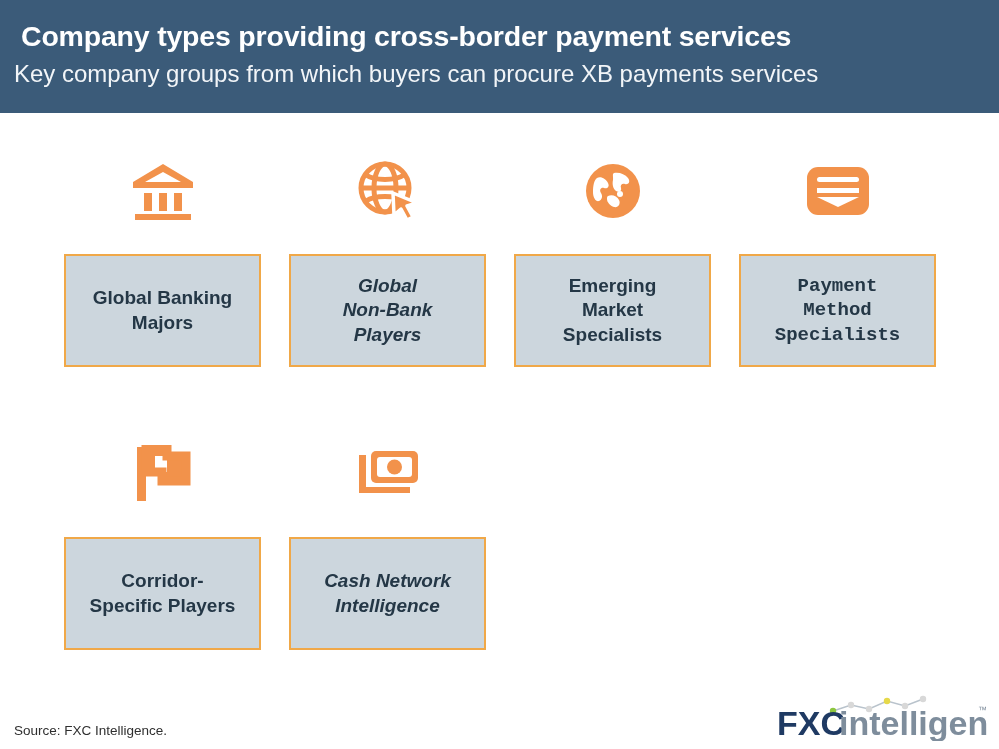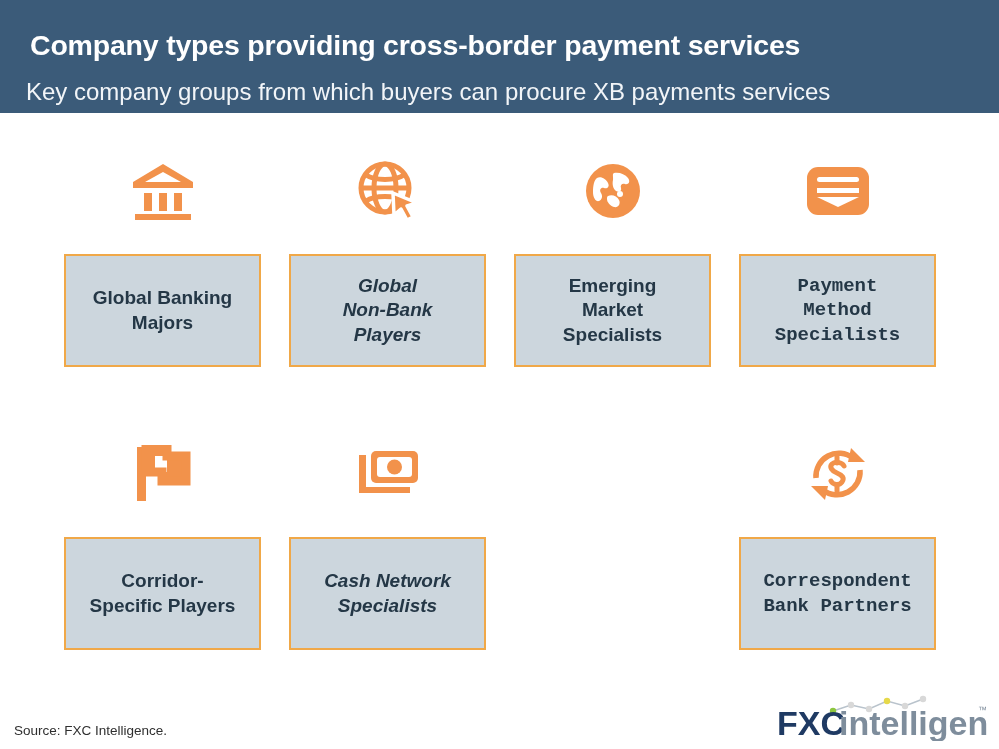--- a/index.html
+++ b/index.html
@@ -32,29 +32,29 @@
     background: #3b5b79;
     box-sizing: border-box;
     padding: 14px 0 0 14px;
   }
   .header-title {
     color: #ffffff;
     font-size: 28.5px;
     font-weight: bold;
     letter-spacing: -0.2px;
     line-height: 1.12;
-    margin: 16px;
+    margin: 7px;
     white-space: nowrap;
   }
   .header-subtitle {
     color: #f2f5f8;
     font-size: 24px;
     font-weight: 400;
     line-height: 1.15;
-    margin: 6px 0 0 12px;
+    margin: 6px 0 0 0;
     white-space: nowrap;
   }
 
   
   .cards-area {
     position: absolute;
     left: 0;
     top: 113px;
     width: 999px;
     height: 570px;
@@ -258,46 +258,25 @@
         <div class="card-icon">
           <svg width="64" height="50" viewBox="0 0 64 50" aria-hidden="true">
             <path d="M3 6 V44 H54 V38 H10 V6 Z" fill="#f2924b"></path>
             <rect x="15" y="2" width="47" height="32" rx="5" fill="#f2924b"></rect>
             <rect x="21" y="8" width="35" height="20" rx="3" fill="#ffffff"></rect>
             <circle cx="38.5" cy="18" r="7.5" fill="#f2924b"></circle>
           </svg>
         </div>
         <div class="card-box">
           <span class="card-label">Cash Network
-Specialists</span>
-        </div>
-      </div>
-
-
-      <div class="card col-3">
-        <div class="card-icon">
-          <svg width="60" height="60" viewBox="0 0 60 60" aria-hidden="true">
-            <g fill="none" stroke="#f2924b" stroke-width="5.5" stroke-linecap="butt">
-              <path d="M8 34 A23 23 0 0 1 45 14"></path>
-              <path d="M52 26 A23 23 0 0 1 15 46"></path>
-            </g>
-            <polygon points="43,4 57,18 40,18" fill="#f2924b"></polygon>
-            <polygon points="17,56 3,42 20,42" fill="#f2924b"></polygon>
-            <g fill="none" stroke="#f2924b" stroke-width="5" stroke-linecap="round">
-              <path d="M36 22 C34 18, 27 17, 24 20 C21 23, 24 27, 29 29 C34 31, 37 34, 34 38 C31 42, 25 41, 23 37"></path>
-              <line x1="29" y1="13" x2="29" y2="19"></line>
-              <line x1="29" y1="41" x2="29" y2="47"></line>
-            </g>
-          </svg>
-        </div>
-        <div class="card-box">
-          <span class="card-label">Correspondent
-Bank Partners</span>
-        </div>
-      </div>
+Intelligence</span>
+        </div>
+      </div>
+
+
 
     </div>
   </div>
 
   <div class="footer">
     <div class="source-text">Source: FXC Intelligence.</div>
     <div class="logo">
       <svg width="210" height="46" viewBox="0 0 210 46" aria-hidden="true">
 
         <polyline points="56,16 74,10 92,14 110,6 128,11 146,4" fill="none" stroke="#b9c3cc" stroke-width="1.6"></polyline>

